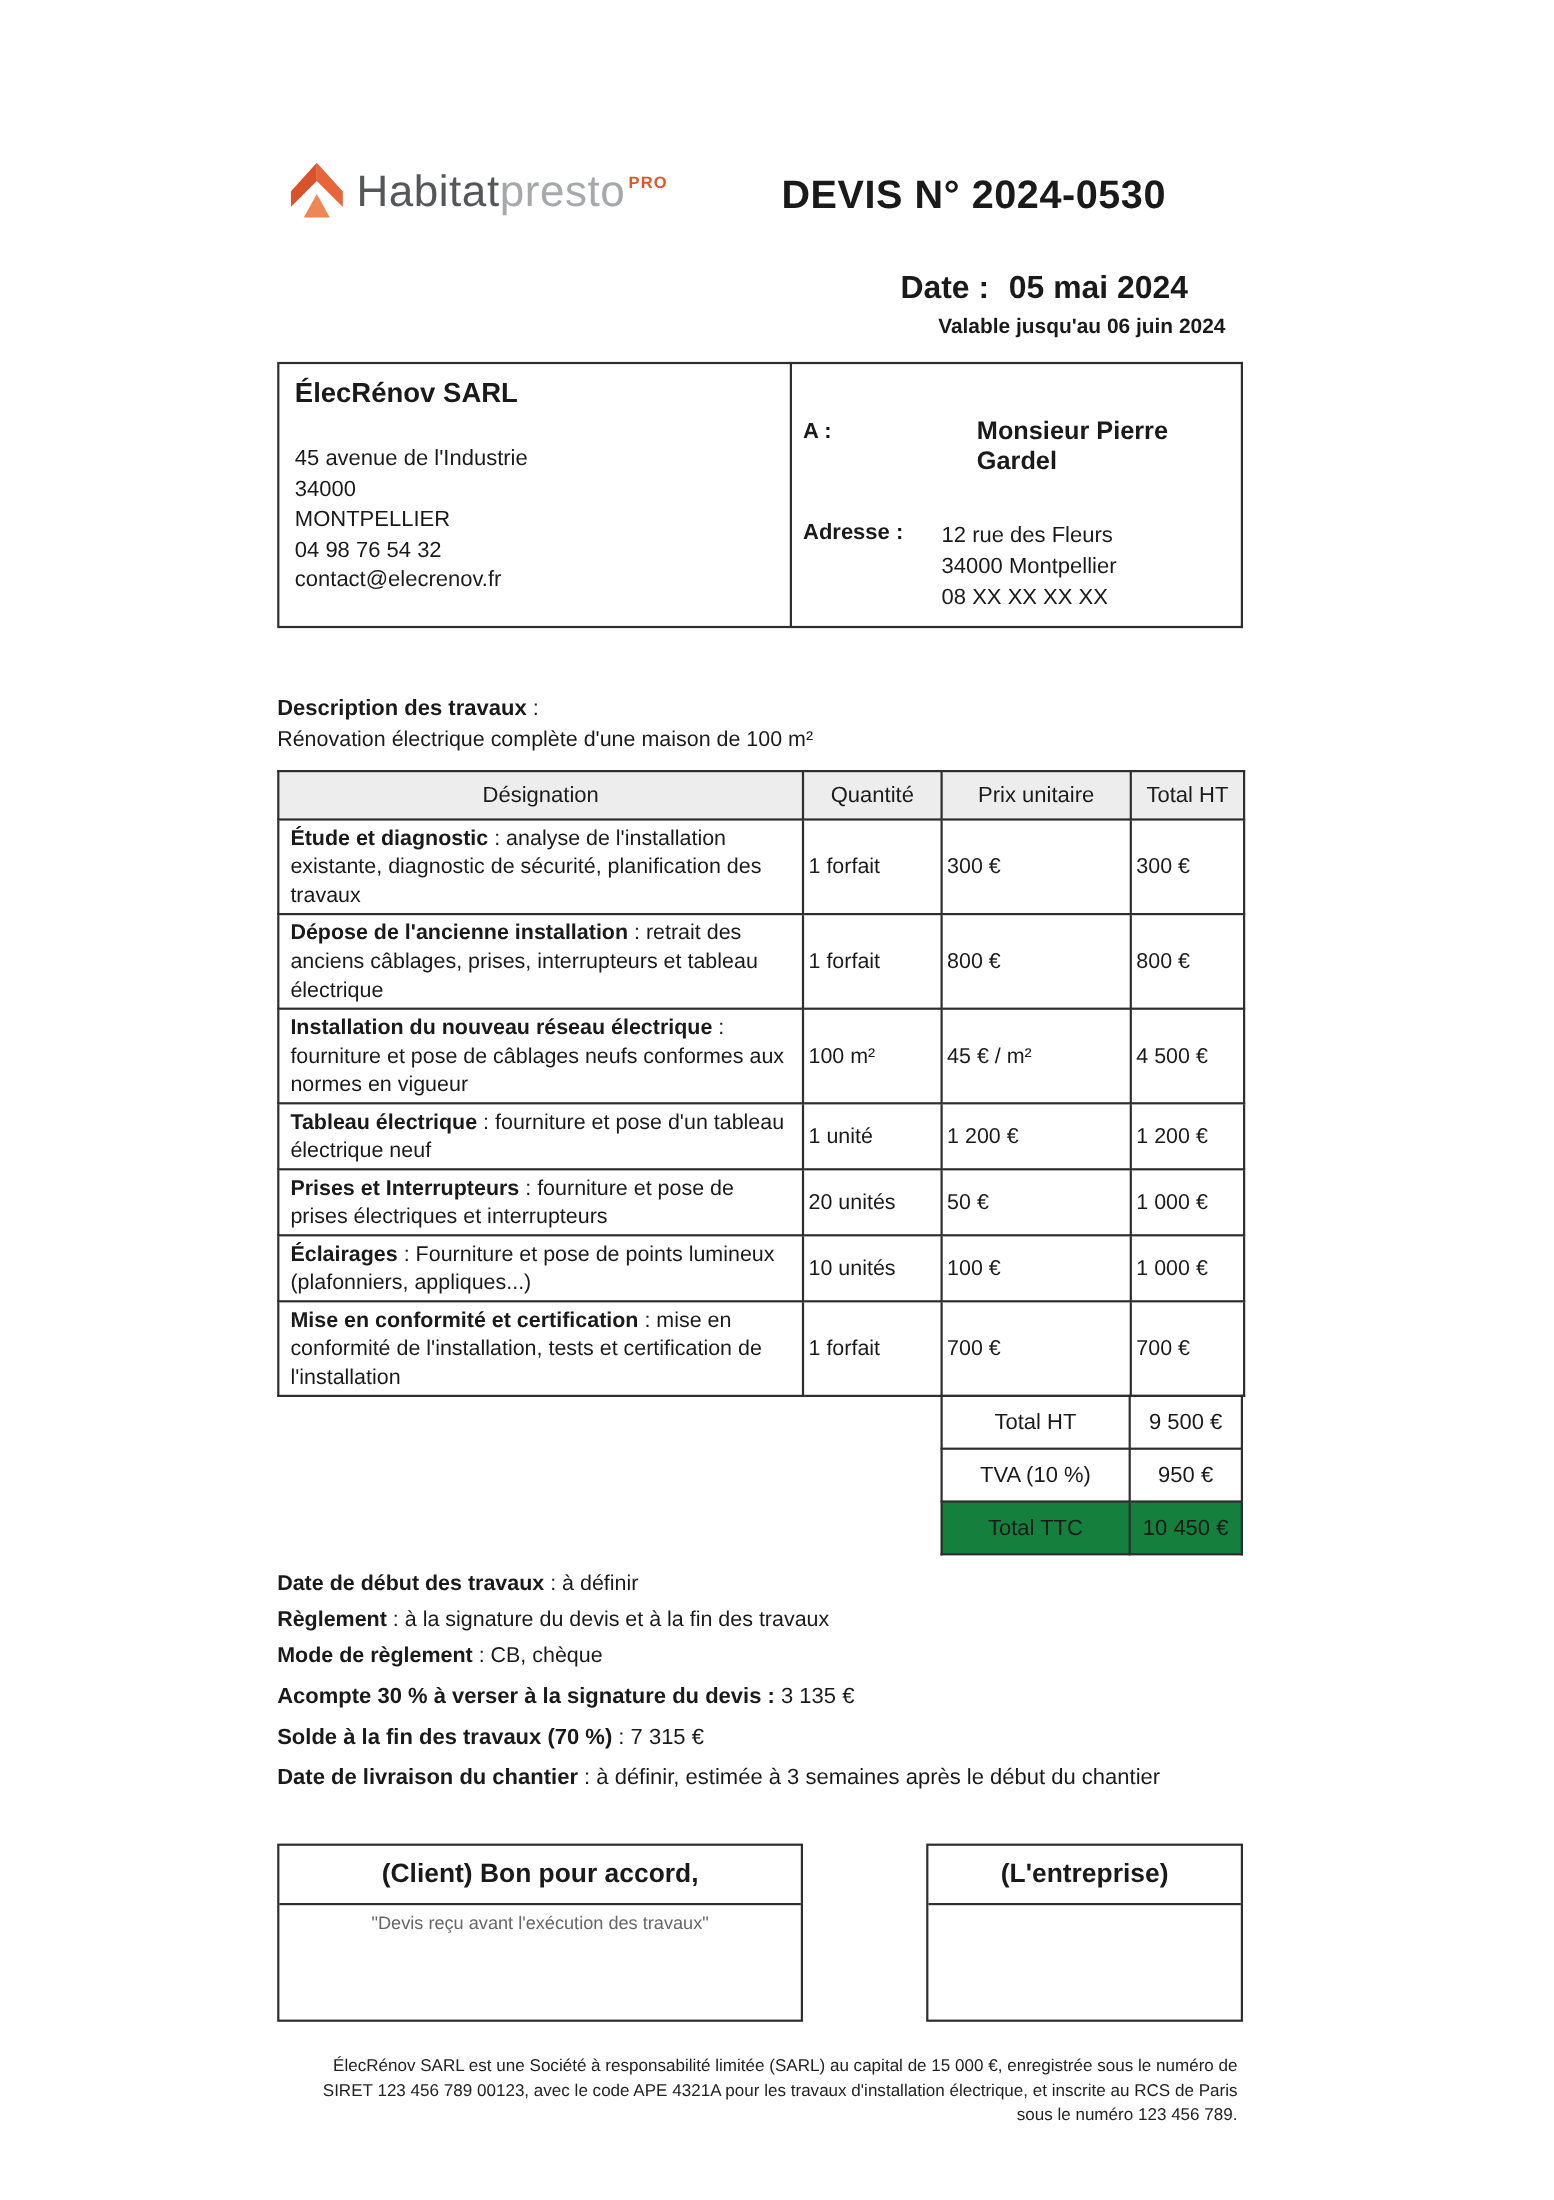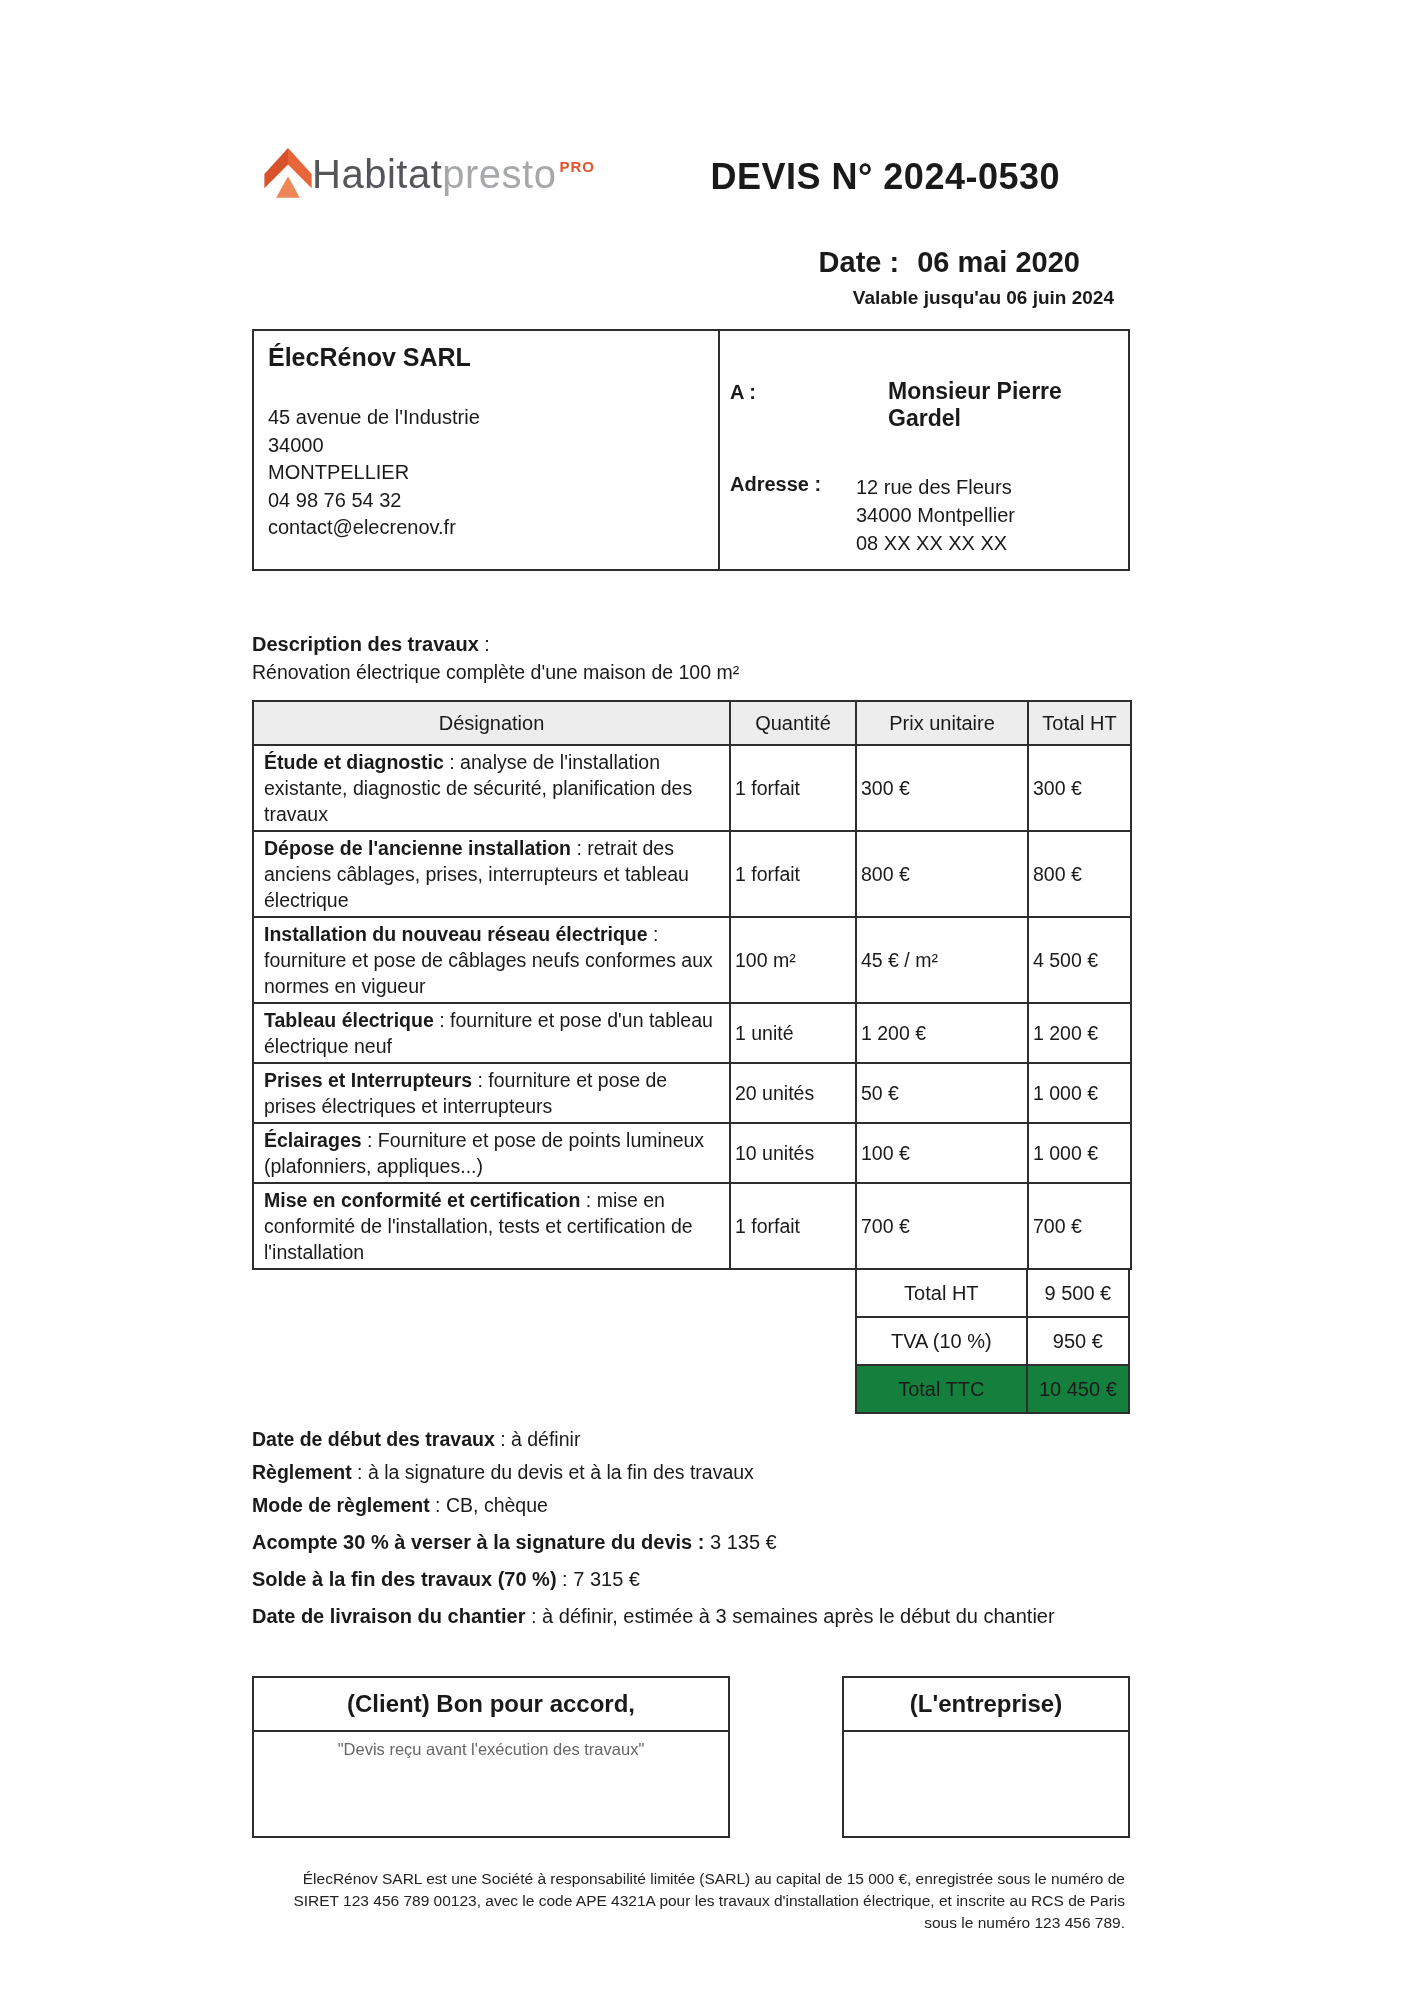--- a/index.html
+++ b/index.html
@@ -3,21 +3,21 @@
 <meta charset="utf-8">
 <style>
   * { margin:0; padding:0; box-sizing:border-box; }
   html,body { background:#ffffff; }
   body { font-family:"Liberation Sans", sans-serif; color:#1a1a1a; }
   .page { position:relative; width:1413px; height:2000px; background:#fff; overflow:hidden; }
   .content { position:absolute; left:252px; top:0; width:878px; padding-top:148px; }
 
   
   .brand-row { display:flex; justify-content:space-between; align-items:flex-start; }
-  .logo { display:flex; align-items:center; margin-left:12px; }
+  .logo { display:flex; align-items:center; gap:12px; margin-left:12px; }
   .logo svg { display:block; }
   .logo-text { font-size:40px; letter-spacing:0.5px; color:#55565a; white-space:nowrap; }
   .logo-text .w2 { color:#a6a8ab; }
   .logo-text .pro { color:#e2552c; font-weight:bold; font-size:15px; letter-spacing:1px; position:relative; top:-16px; margin-left:3px; }
   .doc-title { font-size:36px; font-weight:bold; letter-spacing:0.5px; margin-top:8px; padding-right:70px; white-space:nowrap; }
 
   .date-line { text-align:right; margin-top:46px; padding-right:50px; font-size:29px; font-weight:bold; }
   .date-line .date-value { margin-left:18px; }
   .validity { text-align:right; margin-top:8px; padding-right:16px; font-size:19px; font-weight:bold; }
 
@@ -83,21 +83,21 @@
             <path d="M20 0 L20 14 L0 34 L0 22 Z" fill="#d8532c"></path>
             <path d="M20 0 L40 22 L40 34 L20 14 Z" fill="#e8653a"></path>
             <polygon points="20,24 30,42 10,42" fill="#ee8756"></polygon>
           </svg>
         </span>
         <span class="logo-text"><span class="w1">Habitat</span><span class="w2">presto</span><span class="pro">PRO</span></span>
       </div>
       <div class="doc-title">DEVIS N° 2024-0530</div>
     </div>
 
-    <div class="date-line"><span class="date-label">Date :</span><span class="date-value">06 mai 2020</span></div>
+    <div class="date-line"><span class="date-label">Date :</span><span class="date-value">05 mai 2024</span></div>
     <div class="validity">Valable jusqu'au 06 juin 2024</div>
 
     <div class="parties">
       <div class="company-box">
         <div class="company-name">ÉlecRénov SARL</div>
         <div class="company-address">
           <div>45 avenue de l'Industrie</div>
           <div>34000</div>
           <div>MONTPELLIER</div>
           <div>04 98 76 54 32</div>

